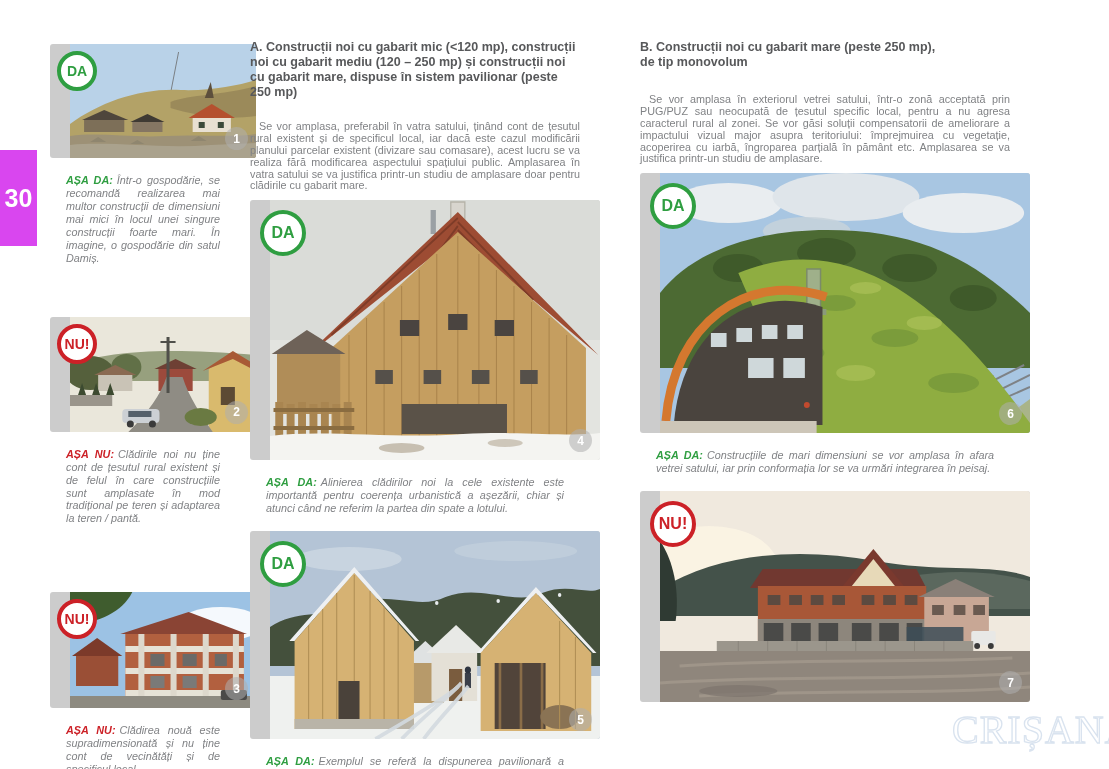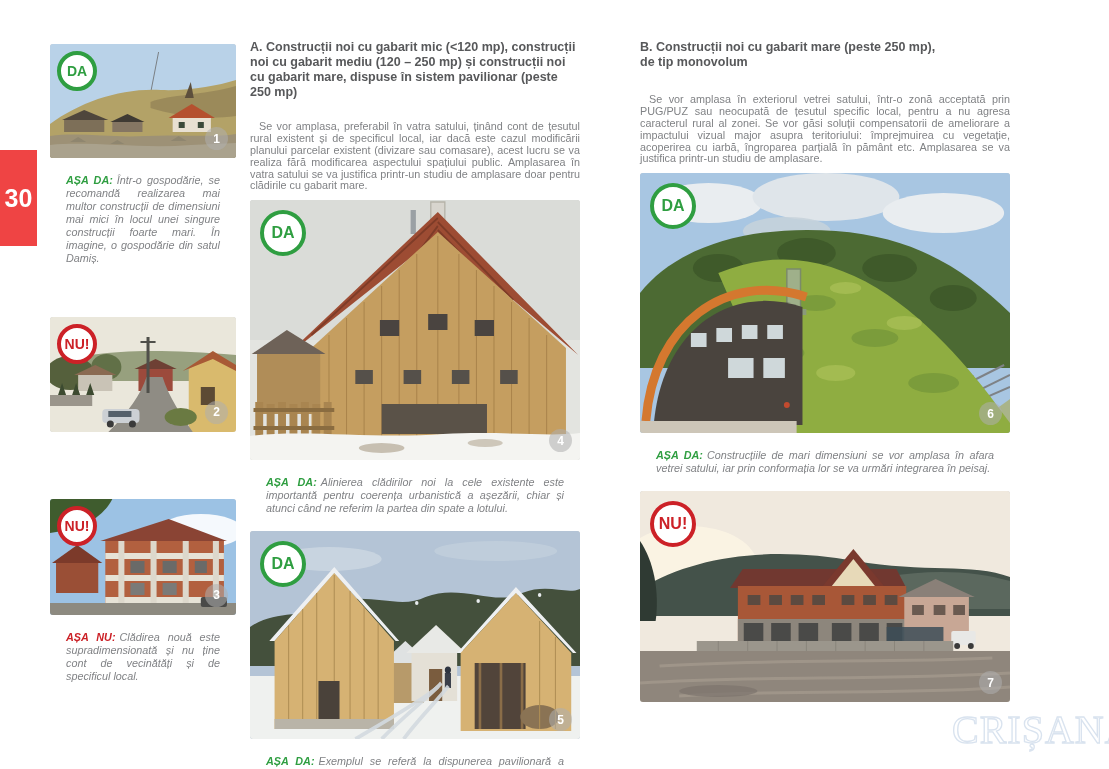--- a/index.html
+++ b/index.html
@@ -1,32 +1,32 @@
 <!DOCTYPE html>
 <html><head>
 <meta charset="utf-8">
 <style>
   html,body{margin:0;padding:0;background:#ffffff;}
   .page{position:relative;width:1109px;height:769px;background:#ffffff;overflow:hidden;
         font-family:"Liberation Sans",sans-serif;color:#808285;}
   
-  .tab{position:absolute;left:0;top:150px;width:37px;height:96px;background:#ef4444;
+  .tab{position:absolute;left:0;top:150px;width:37px;height:96px;background:#d946ef;
        color:#ffffff;display:flex;align-items:center;justify-content:center;
        font-size:25px;font-weight:bold;}
   
   .col-left{position:absolute;left:50px;top:44px;width:186px;}
   .col-mid{position:absolute;left:250px;top:40px;width:330px;}
   .col-right{position:absolute;left:640px;top:40px;width:370px;}
   h2.sec{margin:0;font-size:12.5px;line-height:1.2;font-weight:bold;color:#57585a;}
   h2.sec-b{width:300px;}
   p.body{margin:21px 0 0 0;font-size:10.8px;line-height:1.1;text-align:justify;
          text-indent:9px;color:#808285;}
   p.body-b{margin-top:24px;}
   
-  .fig{position:relative;width:100%;border-radius:3px;overflow:hidden;background:#ccc;}
+  .fig{position:relative;width:100%;border-radius:3px;overflow:hidden;background:#ccc;padding-left:20px;}
   .fig svg{display:block;width:100%;height:100%;}
   .f1{height:114px;} .f2{height:115px;margin-top:52px;} .f3{height:116px;margin-top:67px;}
   .f4{height:260px;margin-top:8px;} .f5{height:208px;margin-top:14px;}
   .f6{height:260px;margin-top:8px;} .f7{height:211px;margin-top:11px;}
   
   .stamp{position:absolute;border-radius:50%;background:#ffffff;display:flex;
          align-items:center;justify-content:center;font-weight:bold;font-style:normal;
          box-sizing:border-box;}
   .stamp.da{border:4px solid #2f9e41;color:#2f9e41;}
   .stamp.nu{border:4px solid #cc2127;color:#cc2127;}
@@ -114,20 +114,23 @@
         <rect x="96" y="20" width="3" height="56" fill="#4f4f4a"></rect>
         <rect x="90" y="24" width="15" height="2" fill="#4f4f4a"></rect>
       </svg>
       <span class="stamp nu sm">
           <span>NU!</span>
         </span>
       <span class="num">
           <span>2</span>
         </span>
     </div>
+    <p class="cap cap2">
+      <span class="cap-label red">AȘA NU:</span><span class="cap-text">Clădirile noi nu ține cont de țesutul rural existent și de felul în care construcțiile sunt amplasate în mod tradițional pe teren și adaptarea la teren / pantă.</span>
+    </p>
 
     <div class="fig f3">
       <svg viewBox="0 0 185 116" preserveAspectRatio="none">
         <rect width="185" height="116" fill="#9cc2e4"></rect>
         <ellipse cx="150" cy="32" rx="42" ry="17" fill="#ffffff" opacity="0.9"></ellipse>
         <ellipse cx="112" cy="48" rx="32" ry="13" fill="#ffffff" opacity="0.7"></ellipse>
         <path d="M0,0 L62,0 C52,20 30,30 0,34 Z" fill="#3f5c2e"></path>
         <rect x="6" y="64" width="42" height="30" fill="#9a4f36"></rect>
         <polygon points="2,64 27,46 52,64" fill="#7c3a2a"></polygon>
         <polygon points="50,42 118,20 176,42" fill="#8a4434"></polygon>

